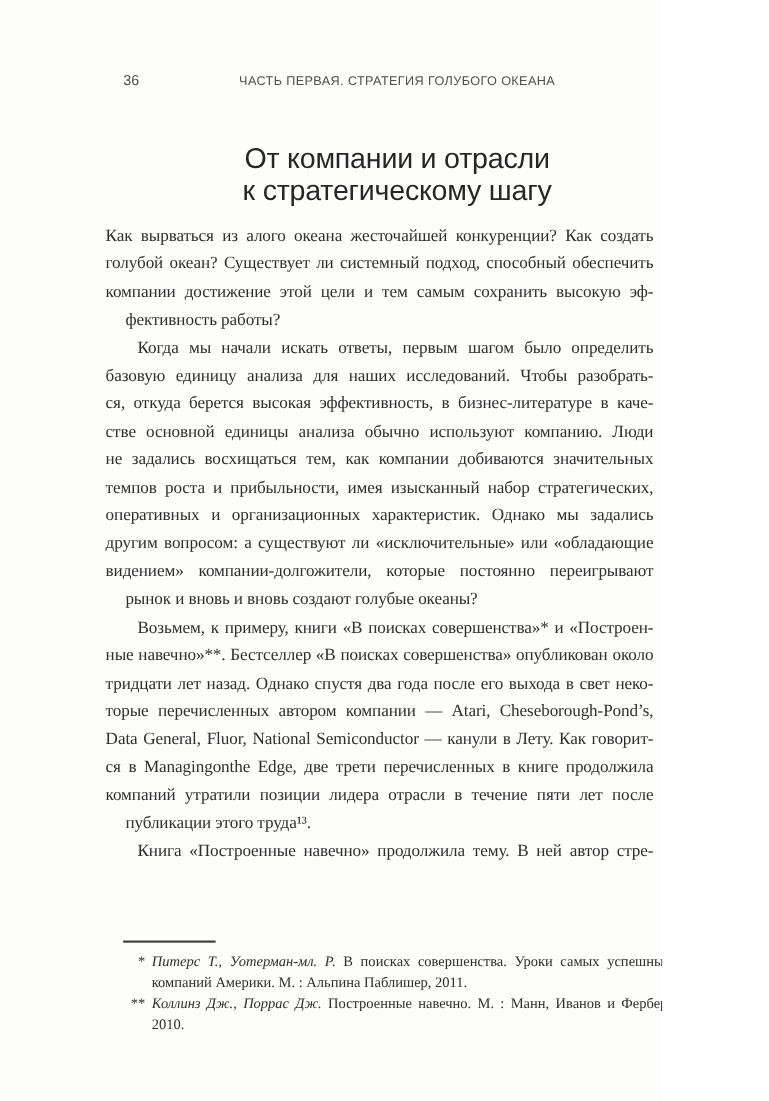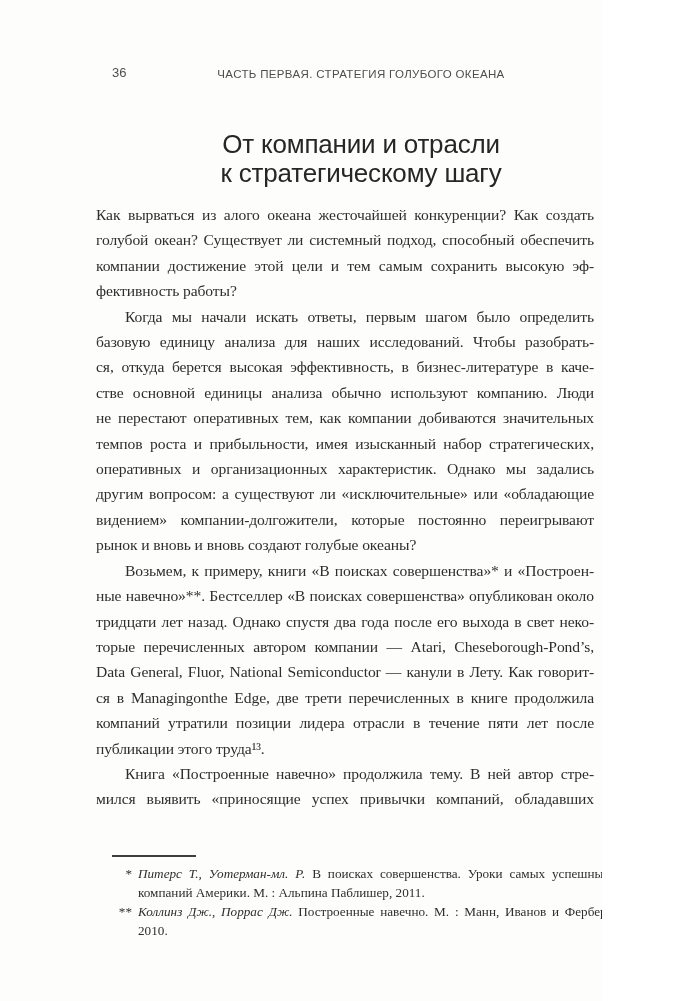--- a/index.html
+++ b/index.html
@@ -52,21 +52,21 @@
     letter-spacing: -0.1px;
     color: var(--body-ink, #2e2e2e);
     font-family: Liberation Serif, serif;
   }
   .line {
     text-align: justify;
     text-align-last: justify;
     min-height: 25.4px;
   }
   .line.indent { padding-left: 29px; }
-  .line.final  { text-align-last: left; }
+  .line.final  { text-align-last: left; margin-left: 18px; }
   
   .footnotes {
     position: absolute;
     top: 855px; left: 112px; width: 498px;
     color: var(--body-ink, #2e2e2e);
   }
   .fnrule {
     width: 84px; height: 0;
     border-top: 2px solid #3f3f3f;
     margin-bottom: 7px;
@@ -105,40 +105,39 @@
         <div class="line">Как вырваться из алого океана жесточайшей конкуренции? Как создать</div>
         <div class="line">голубой океан? Существует ли системный подход, способный обеспечить</div>
         <div class="line">компании достижение этой цели и тем самым сохранить высокую эф-</div>
         <div class="line final">фективность работы?</div>
       </div>
       <div>
         <div class="line indent">Когда мы начали искать ответы, первым шагом было определить</div>
         <div class="line">базовую единицу анализа для наших исследований. Чтобы разобрать-</div>
         <div class="line">ся, откуда берется высокая эффективность, в бизнес-литературе в каче-</div>
         <div class="line">стве основной единицы анализа обычно используют компанию. Люди</div>
-        <div class="line">не перестают оперативных тем, как компании добиваются значительных</div>
+        <div class="line">не задались восхищаться тем, как компании добиваются значительных</div>
         <div class="line">темпов роста и прибыльности, имея изысканный набор стратегических,</div>
         <div class="line">оперативных и организационных характеристик. Однако мы задались</div>
         <div class="line">другим вопросом: а существуют ли «исключительные» или «обладающие</div>
         <div class="line">видением» компании-долгожители, которые постоянно переигрывают</div>
         <div class="line final">рынок и вновь и вновь создают голубые океаны?</div>
       </div>
       <div>
         <div class="line indent">Возьмем, к примеру, книги «В поисках совершенства»* и «Построен-</div>
         <div class="line">ные навечно»**. Бестселлер «В поисках совершенства» опубликован около</div>
         <div class="line">тридцати лет назад. Однако спустя два года после его выхода в свет неко-</div>
         <div class="line">торые перечисленных автором компании — Atari, Cheseborough-Pond’s,</div>
         <div class="line">Data General, Fluor, National Semiconductor — канули в Лету. Как говорит-</div>
         <div class="line">ся в Managingonthe Edge, две трети перечисленных в книге продолжила</div>
         <div class="line">компаний утратили позиции лидера отрасли в течение пяти лет после</div>
         <div class="line final">публикации этого труда¹³.</div>
       </div>
       <div>
         <div class="line indent">Книга «Построенные навечно» продолжила тему. В ней автор стре-</div>
-        <div class="line">мился выявить «приносящие успех привычки компаний, обладавших</div>
       </div>
     </div>
 
   <div class="footnotes">
     <div class="fnrule"></div>
     <div>
         <div class="fn"><span class="fnmark">*</span><span class="fnauthor">Питерс Т., Уотерман-мл. Р. </span><span>В поисках совершенства. Уроки самых успешных компаний Америки. М. : Альпина Паблишер, 2011.</span></div>
         <div class="fn"><span class="fnmark">**</span><span class="fnauthor">Коллинз Дж., Поррас Дж. </span><span>Построенные навечно. М. : Манн, Иванов и Фербер, 2010.</span></div>
       </div>
   </div>

